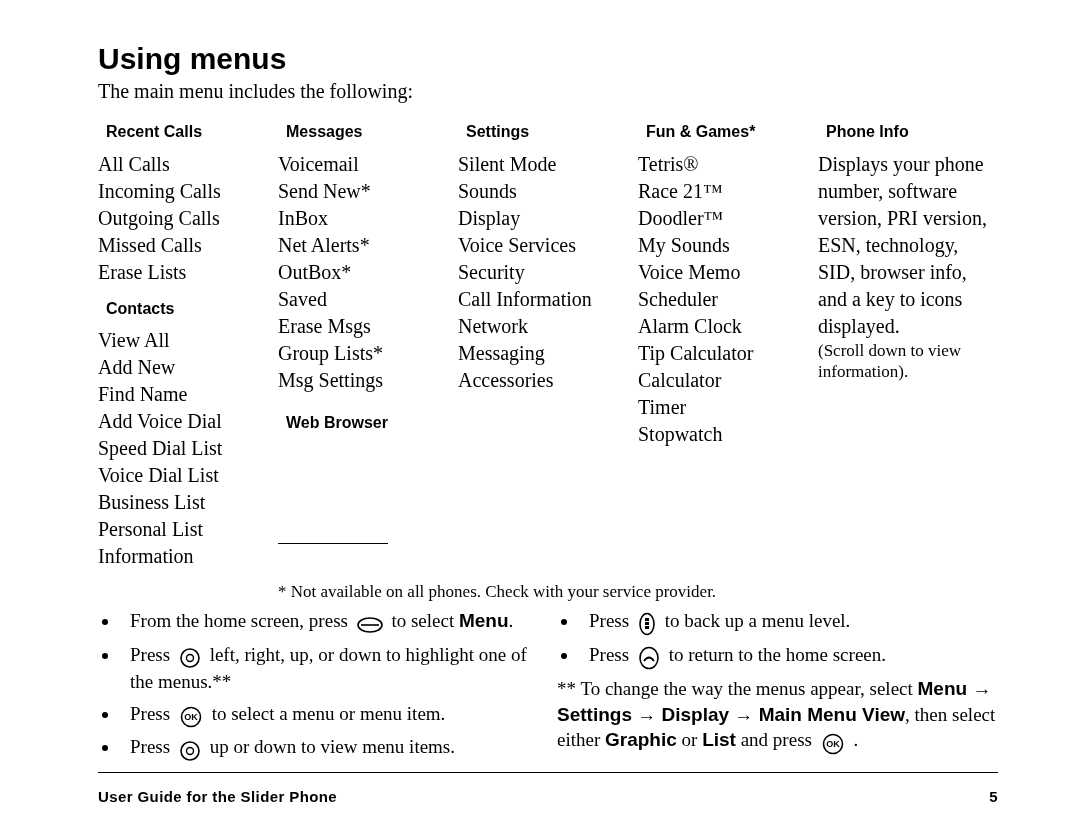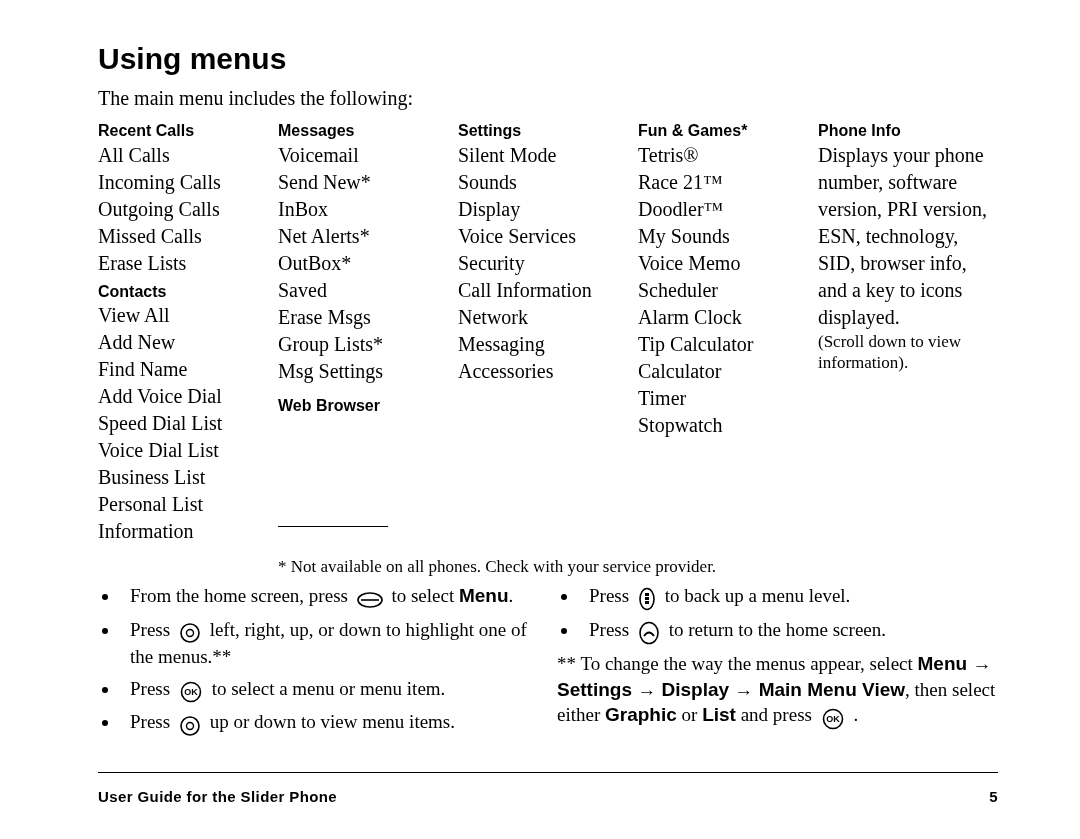--- a/index.html
+++ b/index.html
@@ -15,21 +15,21 @@
     box-sizing: border-box;
     width: 1080px;
     height: 839px;
     padding: 42px 82px 30px 98px;
     position: relative;
   }
   h1.title {
     font-family: Arial, Helvetica, sans-serif;
     font-weight: bold;
     font-size: 30px;
-    margin: 0 0 11px 0;
+    margin: 0 0 4px 0;
   }
   .intro {
     font-size: 20px;
     margin: 0 0 6px 0;
   }
   .menu-cols {
     display: flex;
     gap: 0;
     margin-top: 2px;
   }
@@ -40,21 +40,21 @@
   }
   .col.c1 { width: 180px; }
   .col.c2 { width: 180px; }
   .col.c3 { width: 180px; }
   .col.c4 { width: 180px; }
   .col.c5 { width: 180px; }
   .cat {
     font-family: Arial, Helvetica, sans-serif;
     font-weight: bold;
     font-size: 16px;
-    margin: 0;
+    margin: 8px;
     padding-top: 4px;
   }
   .cat.spaced-top { padding-top: 10px; }
   .item, .pi-line {
     margin: 0;
     font-size: 20px;
   }
   .pi-note {
     font-size: 17px;
     margin: 0;

